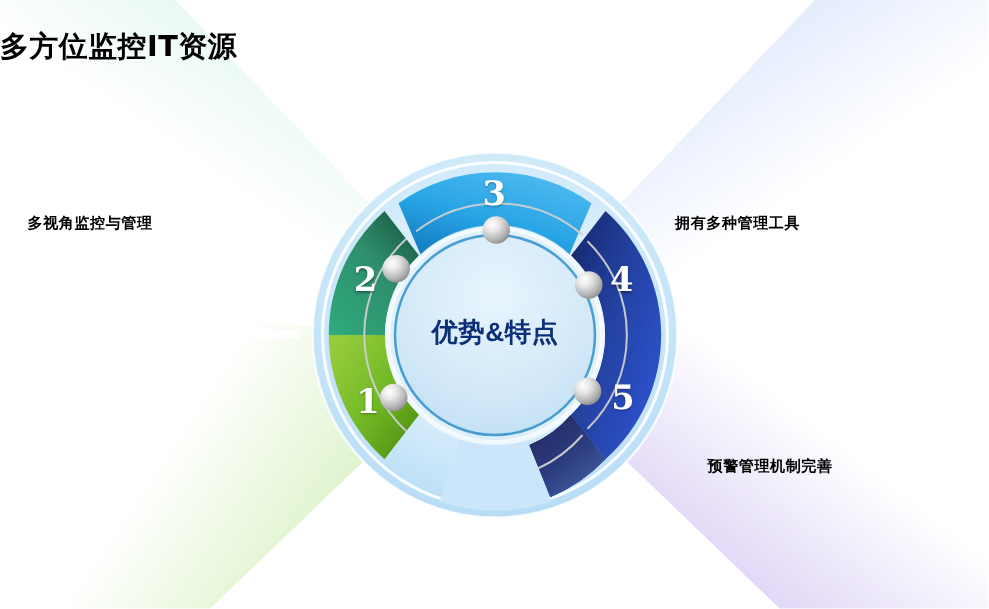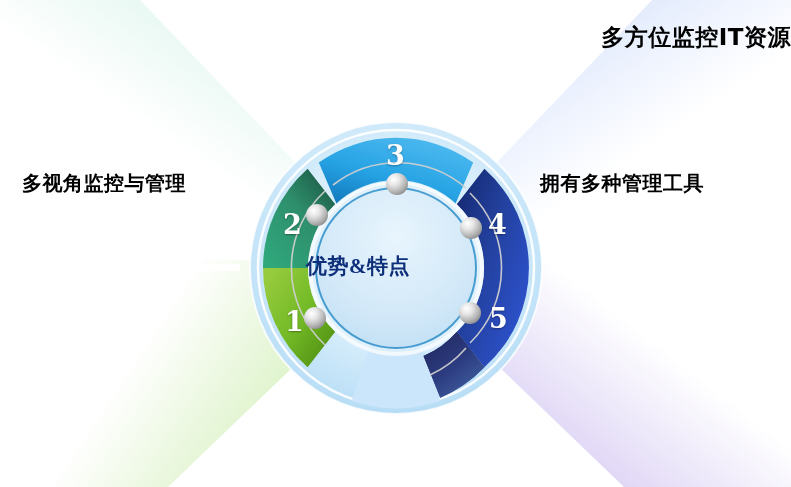--- a/index.html
+++ b/index.html
@@ -38,40 +38,40 @@
     color: #000000;
     letter-spacing: 0.5px;
     white-space: nowrap;
     font-family: "DejaVu Sans", "Liberation Sans", sans-serif;
   }
   .label-title {
     font-size: 23px;
     left: 0;
     top: 22px;
     width: 791px;
-    text-align: right;
+    text-align: left;
   }
   .label-side {
-    font-size: 20px;
+    font-size: 12px;
   }
   #label-left-top  { left: 22px;  top: 170px; }
   #label-left-bot  { left: 26px;  top: 365px; }
   #label-right-top { left: 540px; top: 170px; }
   #label-right-bot { left: 566px; top: 365px; }
 
   .center-text {
     position: absolute;
     left: 306px;
     top: 252px;
     width: 180px;
-    text-align: left;
+    text-align: center;
     font-size: 21px;
     font-weight: bold;
     color: #0d2f7a;
-    font-family: Liberation Serif, serif;
+    font-family: Liberation Sans, sans-serif;
     letter-spacing: 0.5px;
   }
   .seg-num {
     position: absolute;
     font-size: 27px;
     font-weight: bold;
     color: #ffffff;
     font-family: "DejaVu Serif", "Liberation Serif", serif;
     text-shadow: 0 1px 2px rgba(0,0,0,0.35);
     pointer-events: none;
@@ -198,14 +198,15 @@
   <div class="seg-num" style="left:283px; top:209px;">2</div>
   <div class="seg-num" style="left:386px; top:140px;">3</div>
   <div class="seg-num" style="left:488px; top:209px;">4</div>
   <div class="seg-num" style="left:489px; top:303px;">5</div>
 
   <div class="center-text">优势&amp;特点</div>
 
   <div class="label label-title">多方位监控IT资源</div>
   <div class="label label-side" id="label-left-top">多视角监控与管理</div>
   <div class="label label-side" id="label-right-top">拥有多种管理工具</div>
+  <div class="label label-side" id="label-right-bot">预警管理机制完善</div>
 
 </div>
 
 </body></html>

